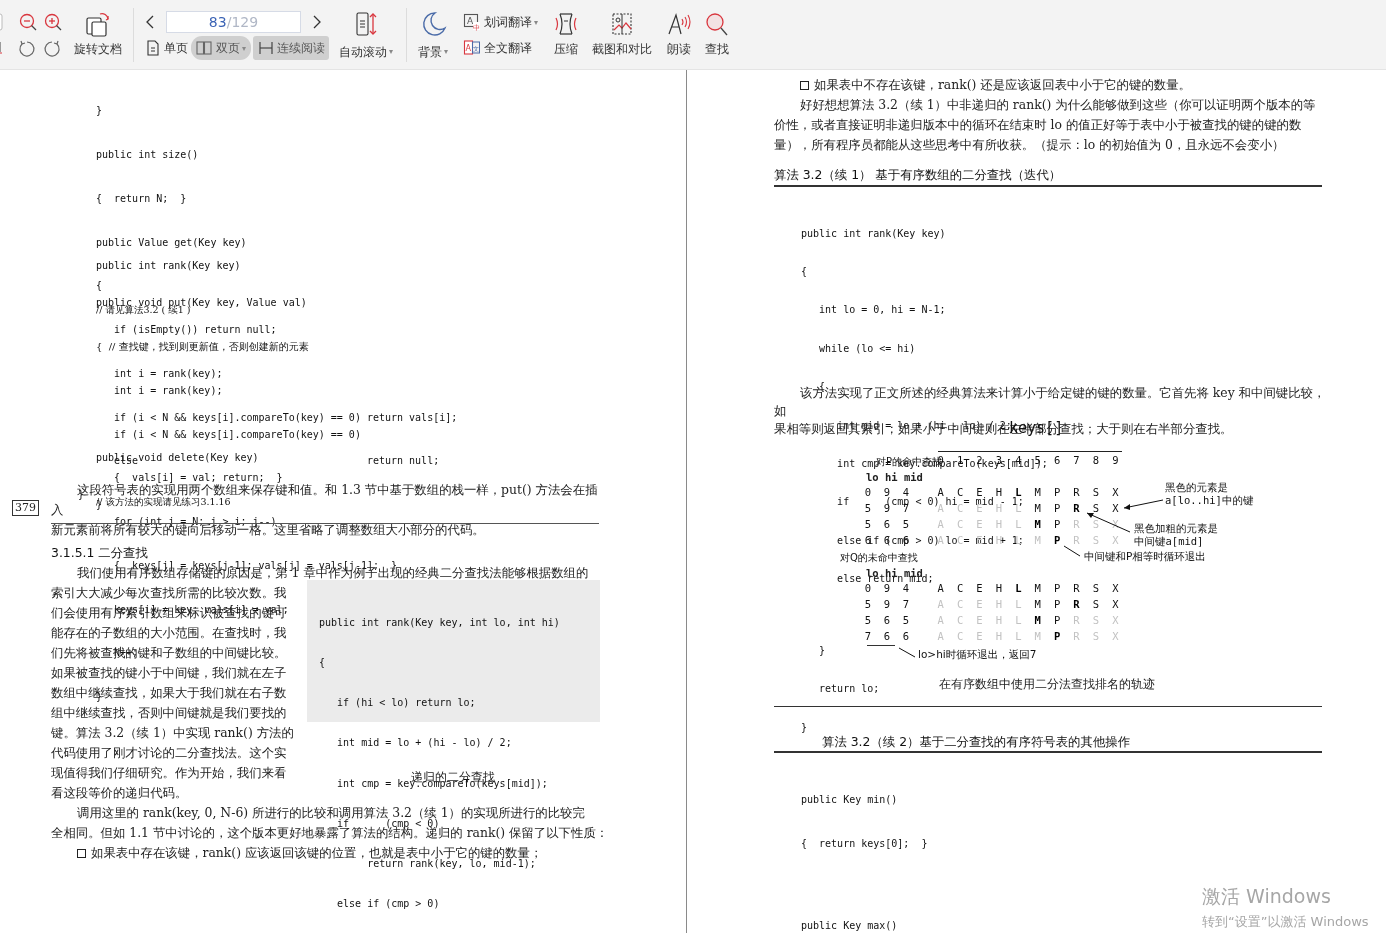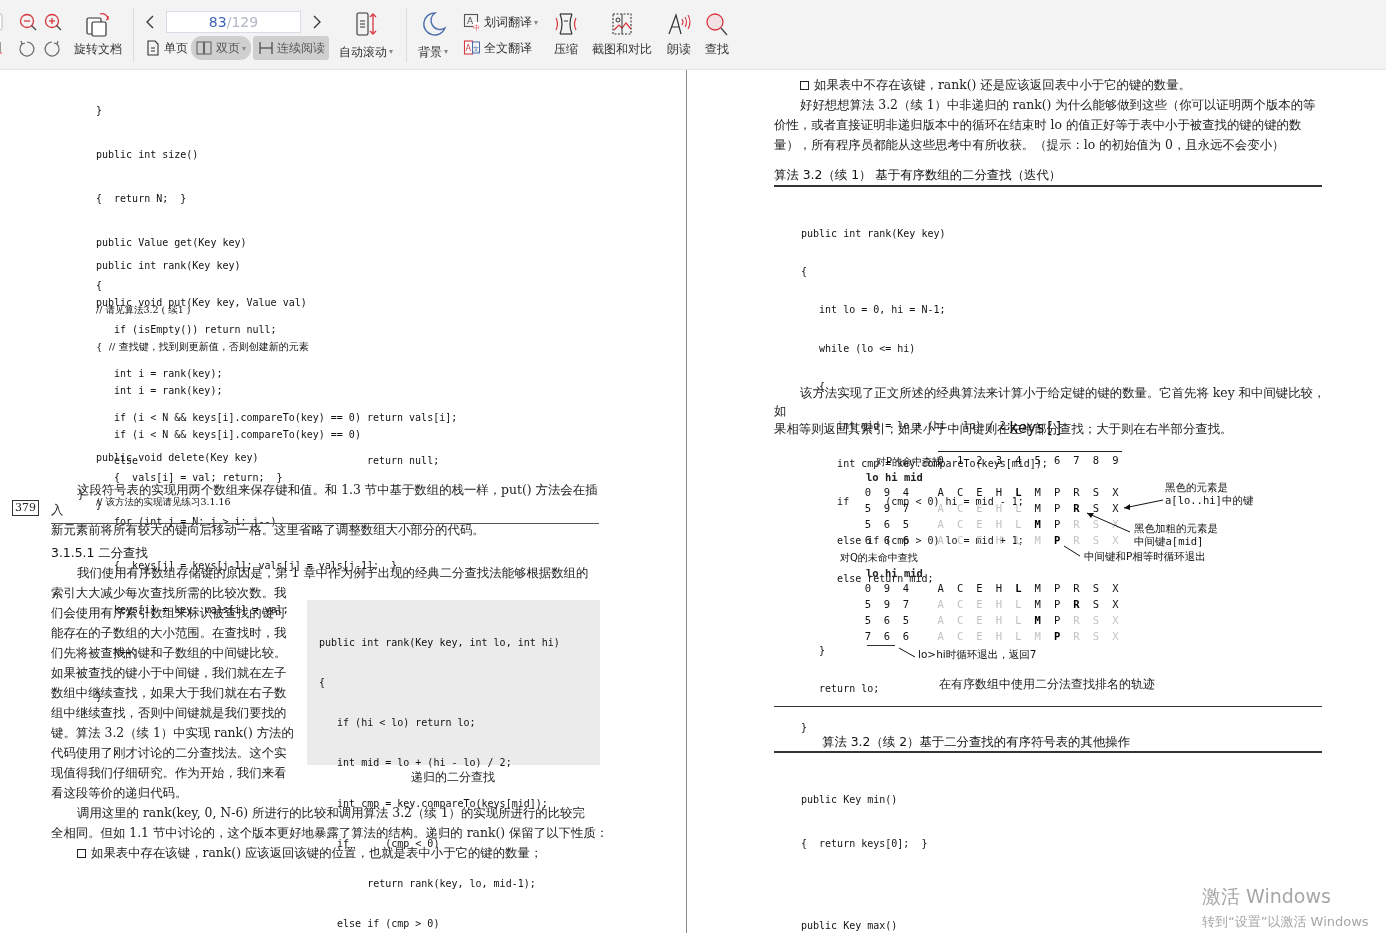--- a/index.html
+++ b/index.html
@@ -27,21 +27,21 @@
   .page-divider { position: absolute; left: 686px; top: 70px; width: 1px; height: 863px; background: #8a8a8a; }
   .mono { font-family: "DejaVu Sans Mono", "Liberation Mono", monospace; font-size: 10px; color: #111; white-space: pre; line-height: 14.6px; }
   .serif { font-family: "DejaVu Serif", "Liberation Serif", serif; font-size: 12.4px; color: #222; line-height: 20px; }
   .sans-h { font-family: "DejaVu Sans", "Liberation Sans", sans-serif; font-size: 12.4px; color: #111; }
   .cmt { font-family: "DejaVu Serif", "Liberation Serif", serif; font-size: 9.5px; }
   .code-block { position: absolute; }
   .text-block { position: absolute; }
   .hr { position: absolute; height: 1px; background: #555; }
   .hr.thick { height: 2px; background: #333; }
   .page-num-box { position: absolute; left: 12px; top: 500px; border: 1px solid #333; font-family: "DejaVu Serif", serif; font-size: 11px; padding: 0 2px; line-height: 14px; }
-  .gray-box { position: absolute; left: 307px; top: 600px; width: 293px; height: 165px; background: #ebebeb; }
+  .gray-box { position: absolute; left: 307px; top: 580px; width: 293px; height: 142px; background: #ebebeb; }
   .caption { position: absolute; font-family: "DejaVu Sans", sans-serif; font-size: 12px; color: #222; }
   .bullet-sq { display: inline-block; width: 9px; height: 9px; border: 1px solid #222; margin-right: 5px; vertical-align: -1px; }
 
   
   .trace { position: absolute; font-family: "DejaVu Sans Mono", "Liberation Mono", monospace; font-size: 10.5px; }
   .trace .cell { position: absolute; width: 19.4px; text-align: center; }
   .trace .dim { color: #c2c2c2; }
   .trace .blk { color: #111; }
   .trace .bold { color: #000; font-weight: bold; }
   .trace-label { position: absolute; font-family: "DejaVu Sans", sans-serif; font-size: 10px; color: #111; white-space: nowrap; }

